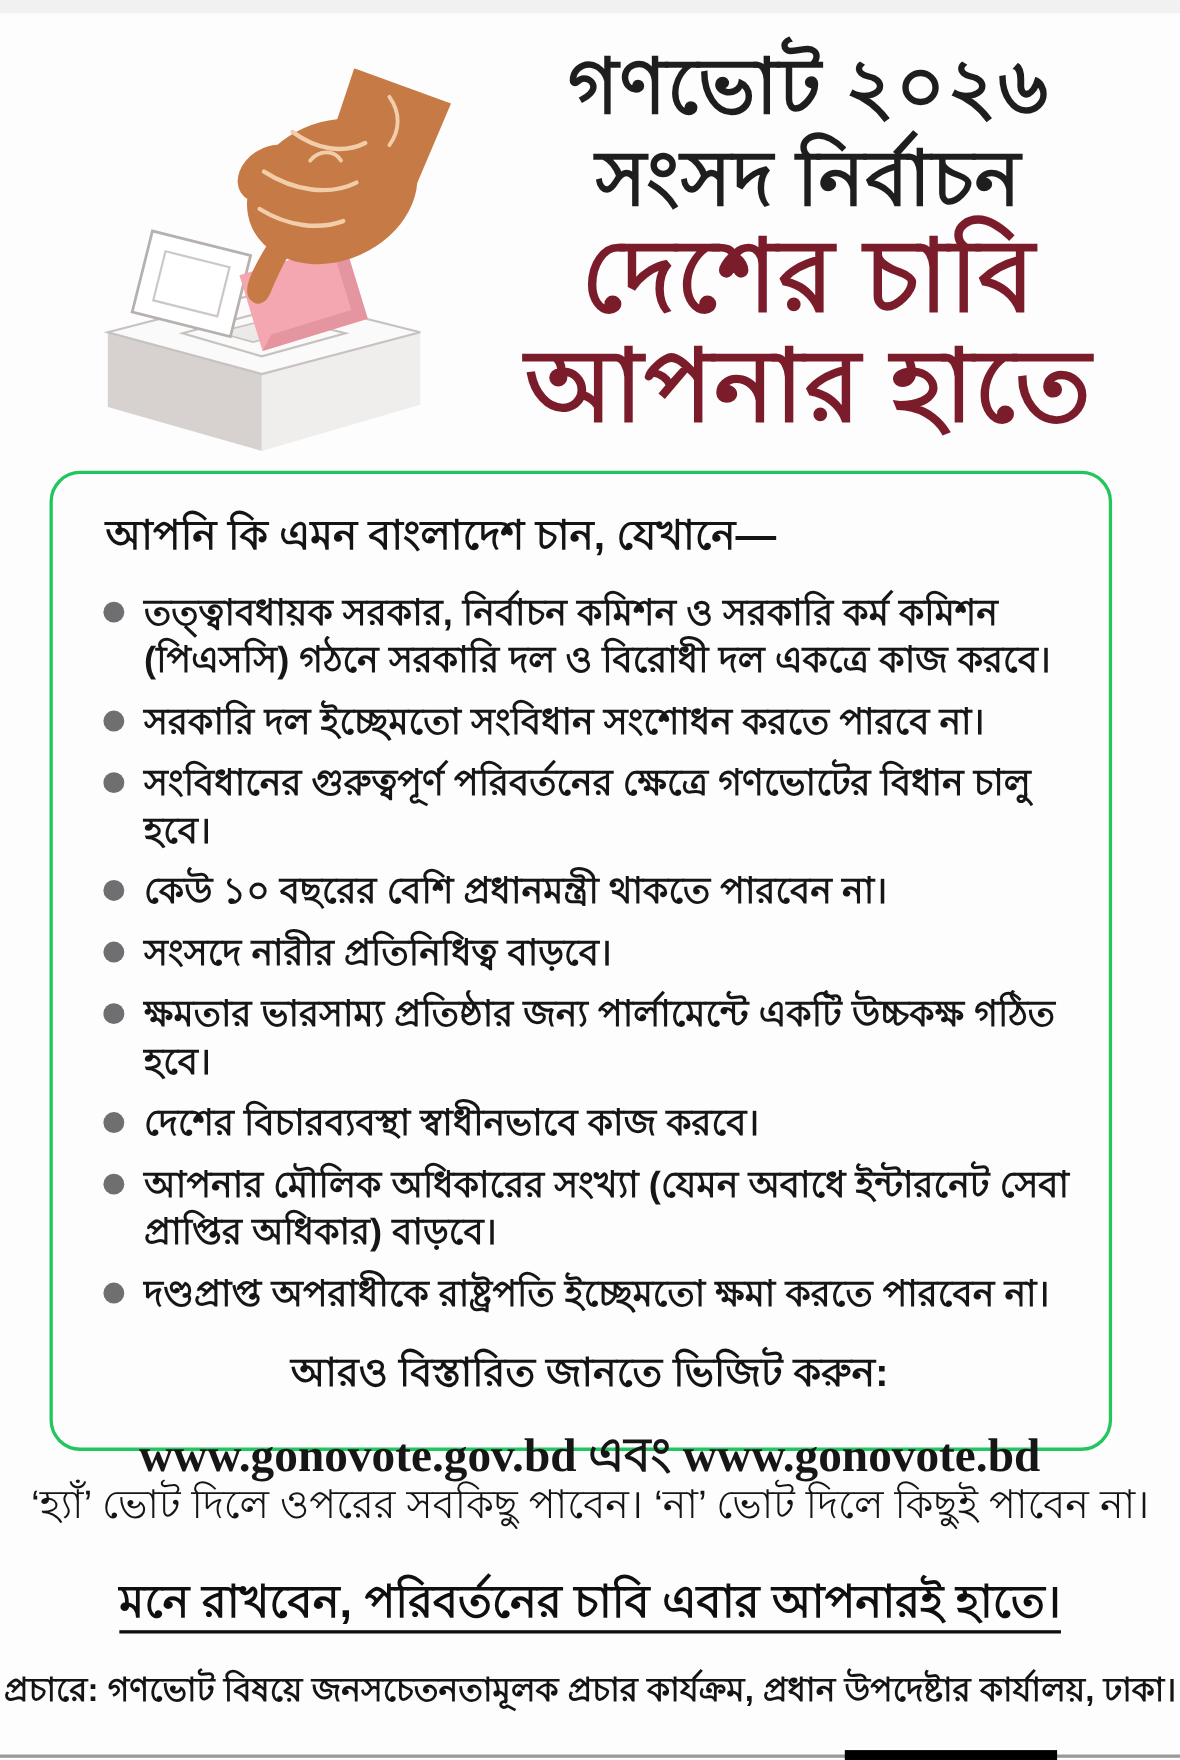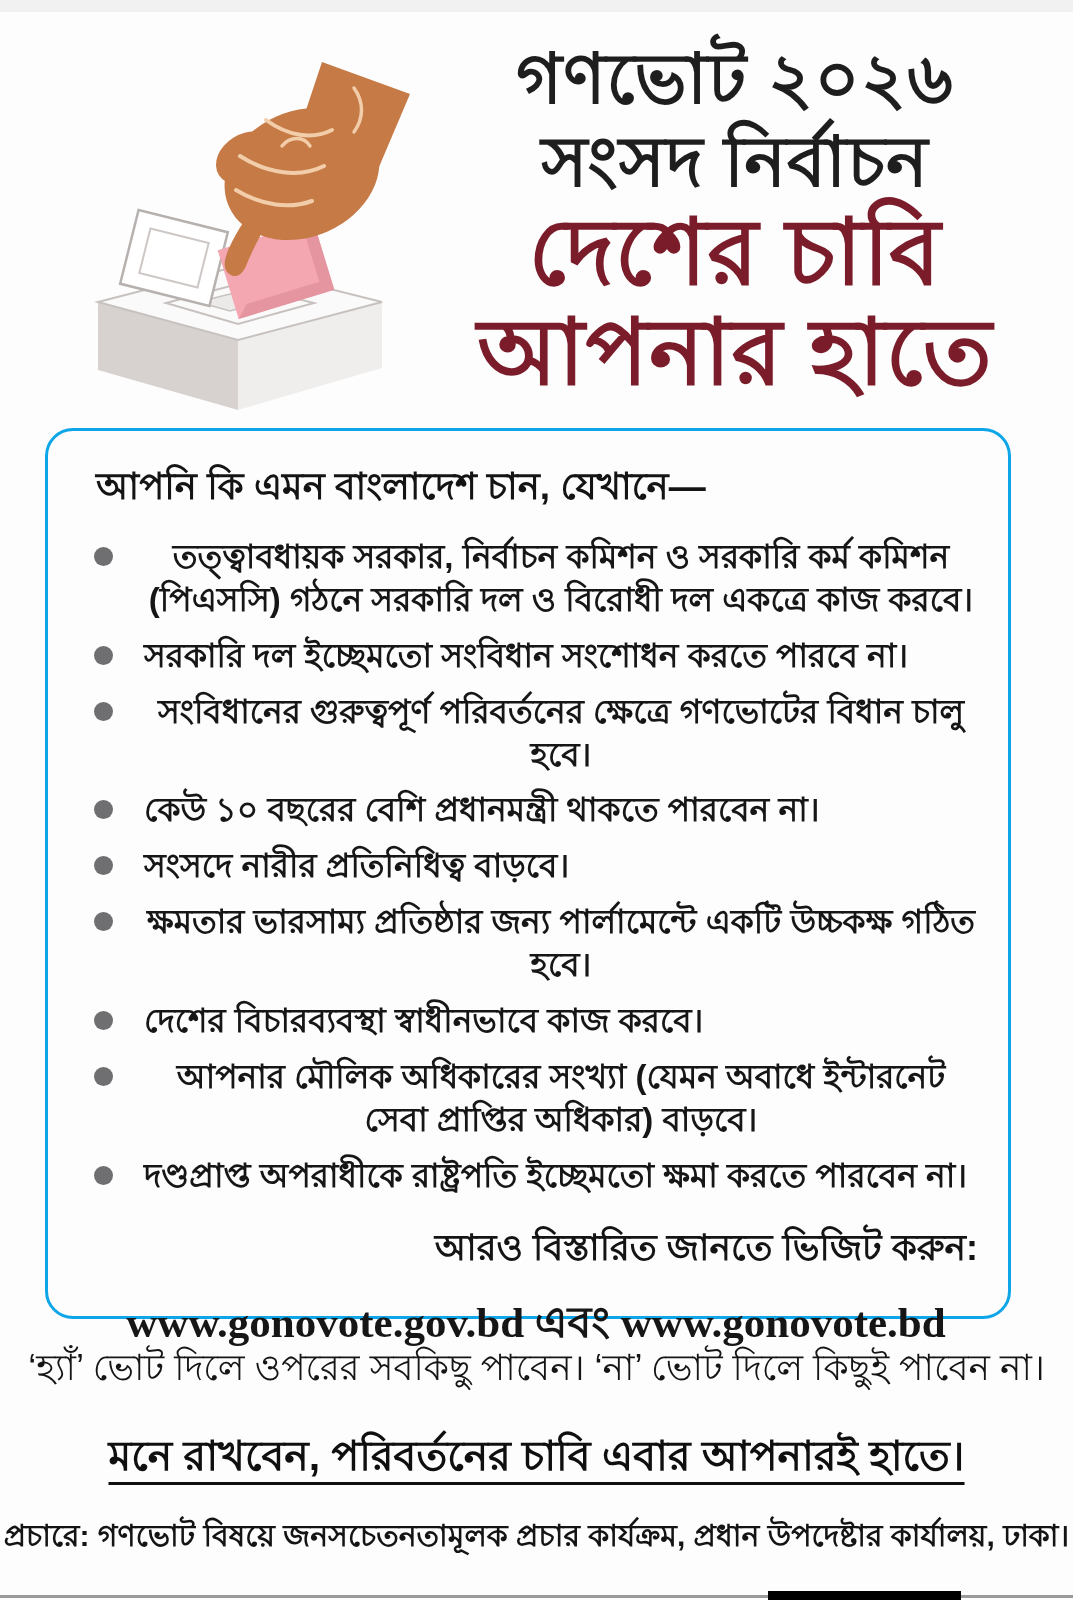--- a/index.html
+++ b/index.html
@@ -19,37 +19,36 @@
     font-size:70px;font-weight:700;color:#1e1e1e;line-height:1.18;
     letter-spacing:1px;white-space:nowrap;
   }
   .slogan{
     font-size:92px;font-weight:800;color:#7b1c2b;line-height:1.08;
     letter-spacing:1px;white-space:nowrap;
   }
   
   .info-box{
     position:absolute;left:45px;top:428px;width:966px;height:891px;
-    border:3px solid #0ea5e9;border-radius:28px;background:#fdfdfd;
+    border:3px solid #22c55e;border-radius:28px;background:#fdfdfd;
     box-sizing:border-box;padding:22px 30px 0 46px;
   }
   .box-heading{font-size:37px;font-weight:700;color:#141414;margin:4px 0 16px 2px;}
   .benefits-list{list-style:none;margin:0;padding:0;}
   .benefits-list li{
-    display:flex;align-items:flex-start;gap:31px;
+    display:flex;align-items:flex-start;gap:18px;
     font-size:33px;font-weight:600;line-height:1.3;color:#161616;
     margin-bottom:13px;
-    text-align:center;
   }
   .dot{
     width:19px;height:19px;border-radius:50%;background:#6f6f71;
     flex:0 0 19px;margin-top:11px;
   }
   .visit-prompt{
-    text-align:right;font-size:36px;font-weight:700;color:#141414;margin-top:22px;
+    text-align:center;font-size:36px;font-weight:700;color:#141414;margin-top:22px;
   }
   .website-urls{
     text-align:center;
     font-family:"Liberation Serif", serif;
     font-size:43px;font-weight:600;color:#161616;margin-top:10px;
   }
   
   .vote-note{
     position:absolute;left:0;top:1340px;width:1073px;
     text-align:center;font-size:36px;font-weight:400;color:#151515;

